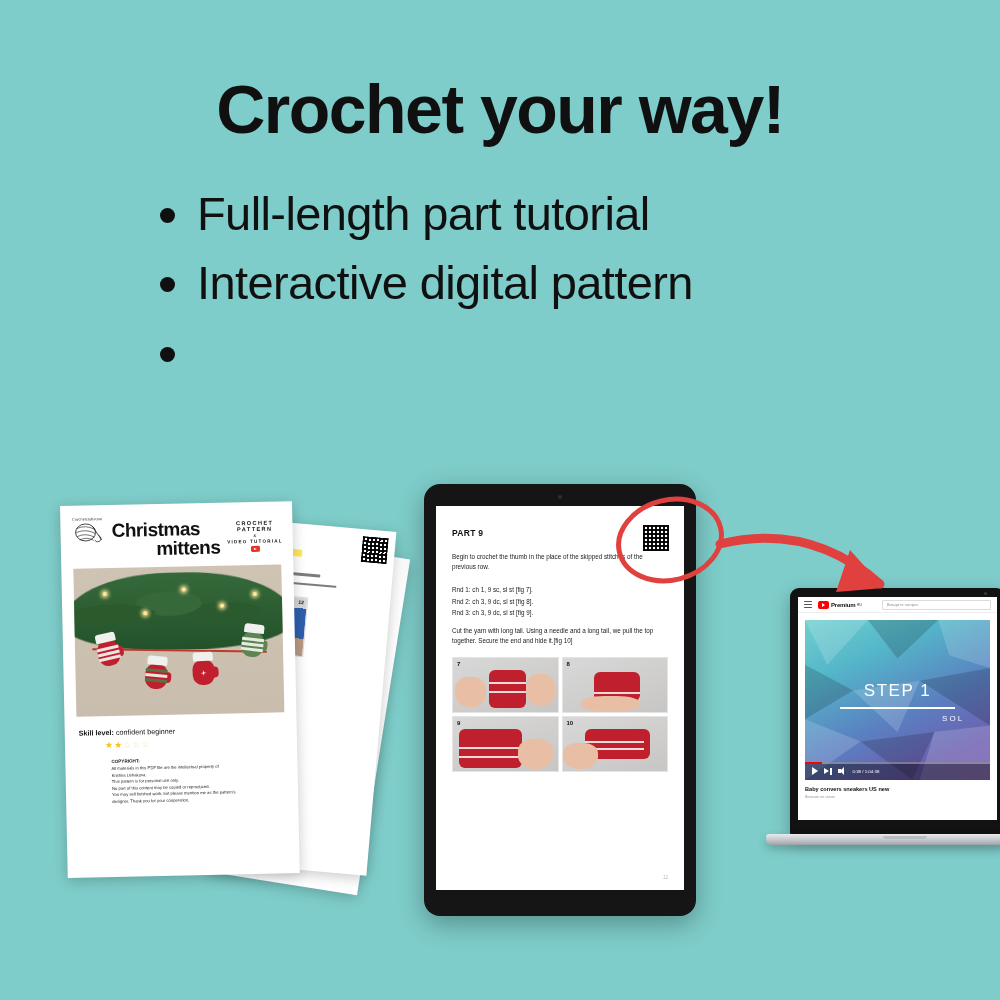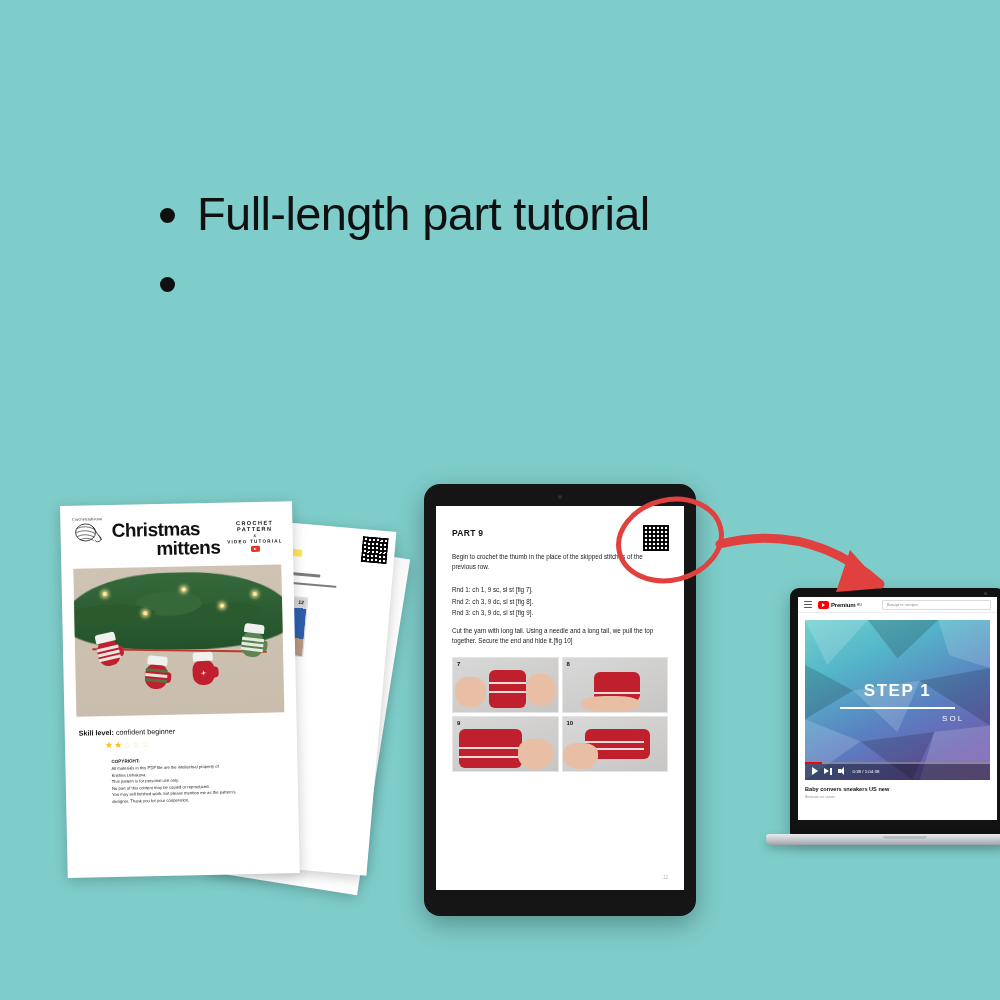--- a/index.html
+++ b/index.html
@@ -245,21 +245,21 @@
     display:flex; align-items:center; padding-left:4px;
   }
   .yt-search span { font-size: 4.4px; color:#9a9a9a; }
   .yt-player {
     margin: 7px 7px 0 7px; height: 160px;
     position: relative; overflow:hidden;
     background: linear-gradient(155deg, #6fd0cf 0%, #54b6c9 26%, #5a7fc0 58%, #6d5fb0 82%, #7a57a8 100%);
   }
   .poly { position:absolute; opacity:.16; }
   .step-wrap { position:absolute; left:0; top:38%; width:100%; text-align:center; color:#fff; }
-  .step-t { font-size: 17px; font-weight:bold; letter-spacing: 1.5px; }
+  .step-t { font-size: 17px; font-weight:normal; letter-spacing: 1.5px; }
   .step-rule { width: 62%; height:2px; background:#fff; margin: 6px auto 5px; }
   .step-s { font-size: 8px; letter-spacing: 2px; text-align:right; padding-right: 14%; }
   .yt-ctrl {
     position:absolute; left:0; bottom:0; width:100%; height:18px;
     background: rgba(10,10,20,.45);
     display:flex; align-items:center; gap:6px; padding-left:7px; box-sizing:border-box;
   }
   .yt-prog { position:absolute; left:0; top:0; width:100%; height:1.5px; background:rgba(255,255,255,.35); }
   .yt-prog i { display:block; height:100%; width:9%; background:#ff0000; }
   .ic-play { width:0;height:0;border-left:6px solid #fff;border-top:4px solid transparent;border-bottom:4px solid transparent; }
@@ -282,25 +282,30 @@
   .laptop-notch {
     position:absolute; left:50%; top:248px; transform: translateX(-50%);
     width: 44px; height: 3px; background:#b9bdc1; border-radius: 0 0 4px 4px;
   }
 </style>
 </head>
 <body>
 
 <div id="stage">
 
+  <div class="headline">Crochet your way!</div>
 
   <div class="bullets">
     <div class="bullet-row">
       <span class="bullet-dot"></span>
       <span class="bullet-text">Full-length part tutorial</span>
+    </div>
+    <div class="bullet-row">
+      <span class="bullet-dot"></span>
+      <span class="bullet-text">Interactive digital pattern</span>
     </div>
     <div class="bullet-row">
       <span class="bullet-dot"></span>
     </div>
   </div>
 
   <div class="papers">
 
     <div class="paper paper-back2">
       <div style="padding:14px 10px 0 12px;">

